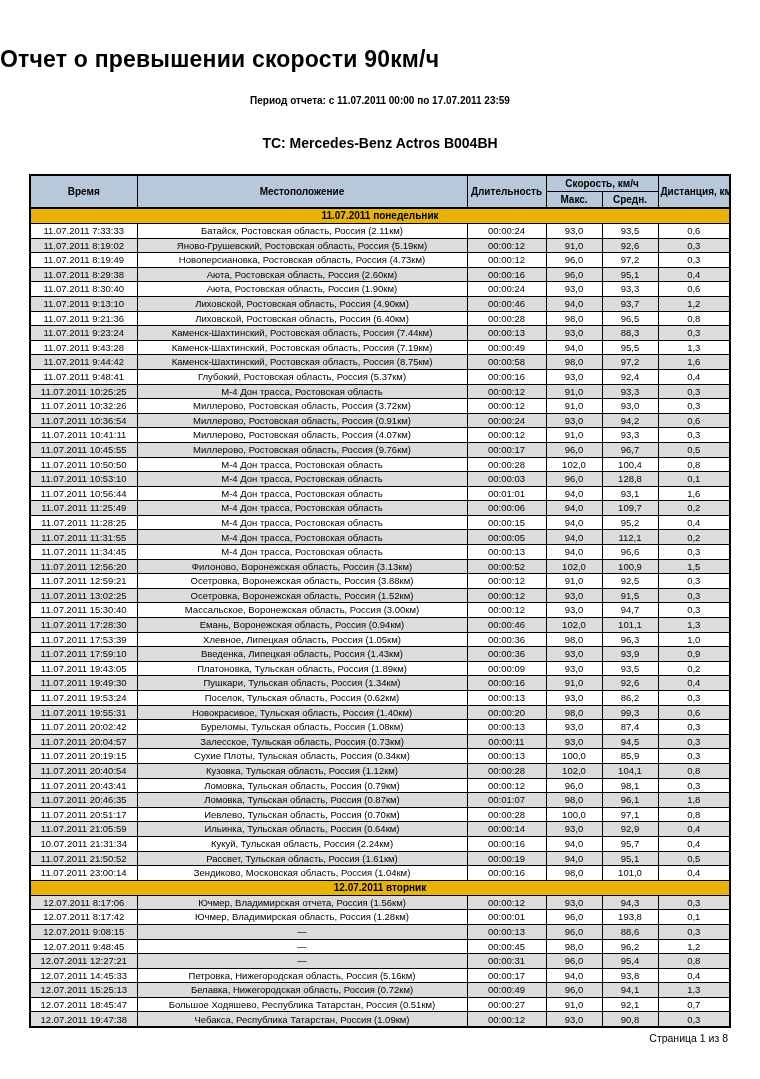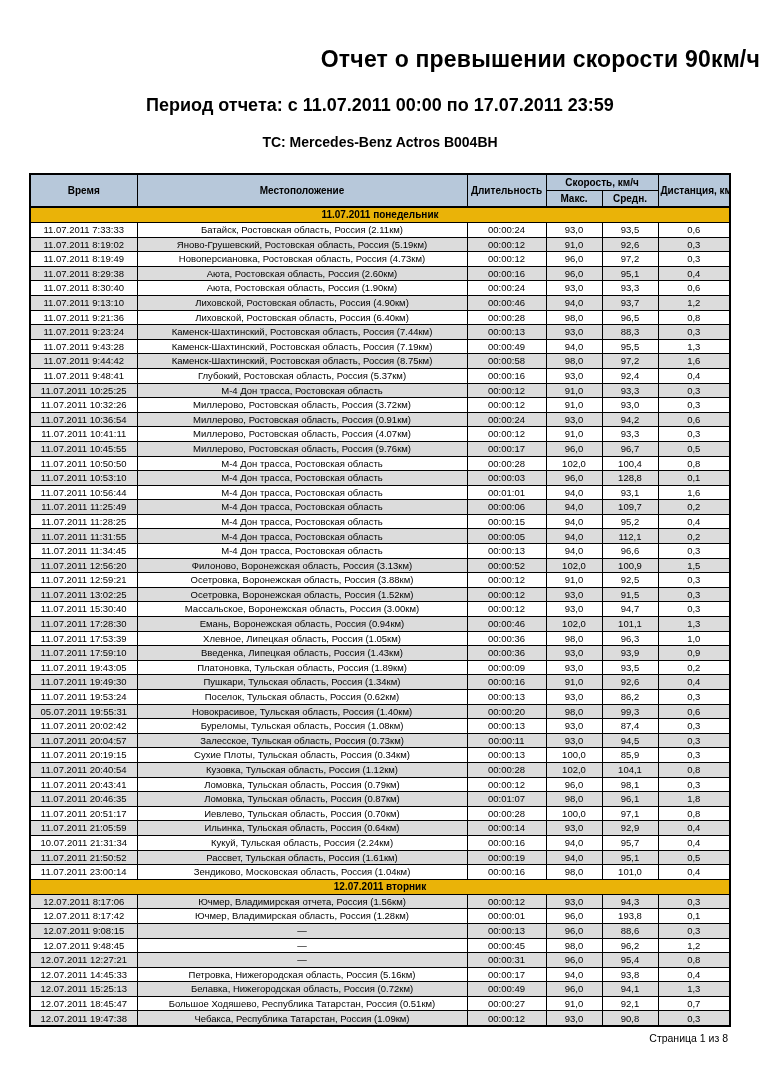--- a/index.html
+++ b/index.html
@@ -8,33 +8,33 @@
     width: 760px;
     height: 1079px;
     background: #ffffff;
     font-family: "Liberation Sans", sans-serif;
     color: #000;
     overflow: hidden;
   }
   .title {
     margin: 0;
     padding-top: 46px;
-    text-align: right;
+    text-align: left;
     font-size: 23px;
     font-weight: bold;
     letter-spacing: 0.2px;
   }
   .period {
     margin-top: 22px;
     text-align: center;
-    font-size: 18px;
+    font-size: 10px;
     font-weight: bold;
   }
   .vehicle {
-    margin-top: 18px;
+    margin-top: 29px;
     text-align: center;
     font-size: 14px;
     font-weight: bold;
   }
   table.report {
     border-collapse: collapse;
     table-layout: fixed;
     width: 700px;
     margin: 23px auto 0 auto;
     border: 2px solid #000;
@@ -370,21 +370,21 @@
         </tr>
         <tr>
           <td>11.07.2011 19:53:24</td>
           <td>Поселок, Тульская область, Россия (0.62км)</td>
           <td>00:00:13</td>
           <td>93,0</td>
           <td>86,2</td>
           <td>0,3</td>
         </tr>
         <tr class="stripe">
-          <td>05.07.2011 19:55:31</td>
+          <td>11.07.2011 19:55:31</td>
           <td>Новокрасивое, Тульская область, Россия (1.40км)</td>
           <td>00:00:20</td>
           <td>98,0</td>
           <td>99,3</td>
           <td>0,6</td>
         </tr>
         <tr>
           <td>11.07.2011 20:02:42</td>
           <td>Буреломы, Тульская область, Россия (1.08км)</td>
           <td>00:00:13</td>

